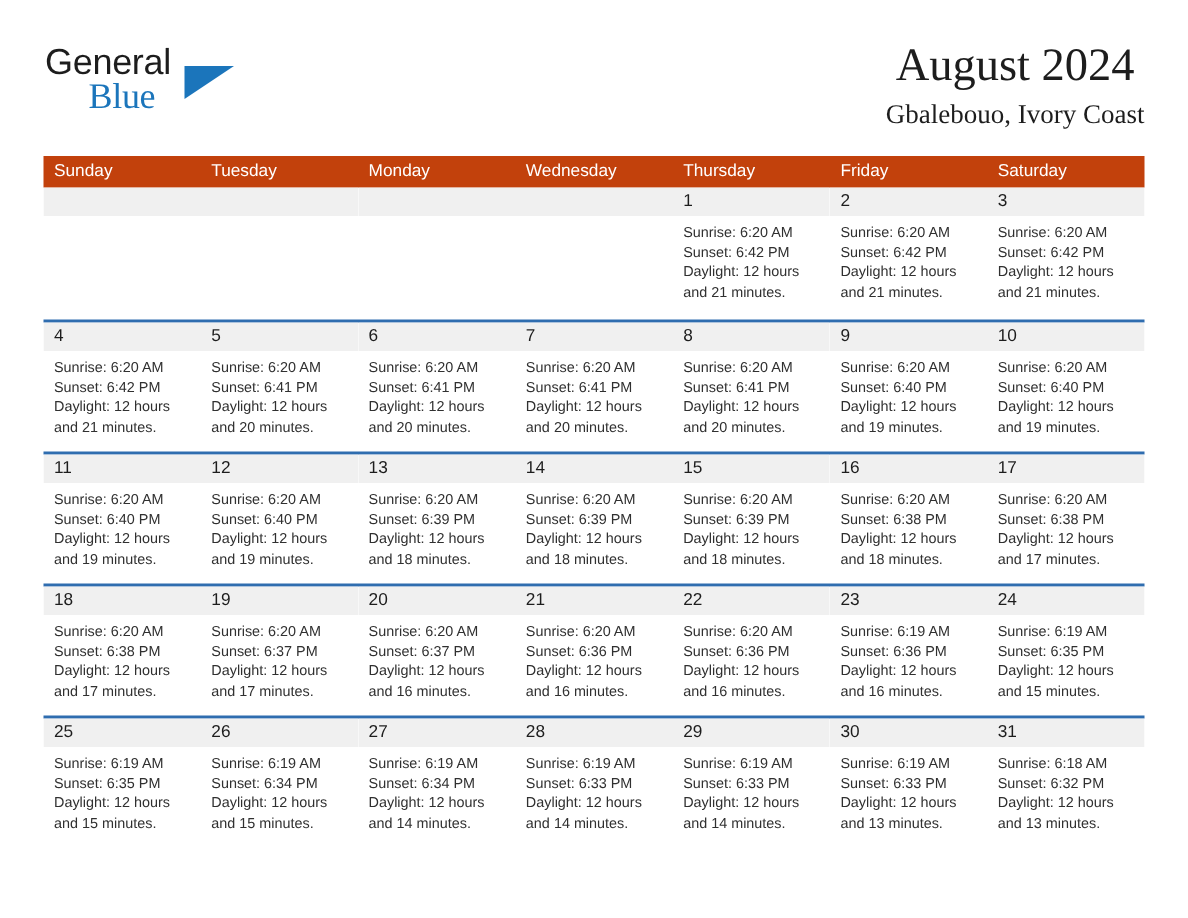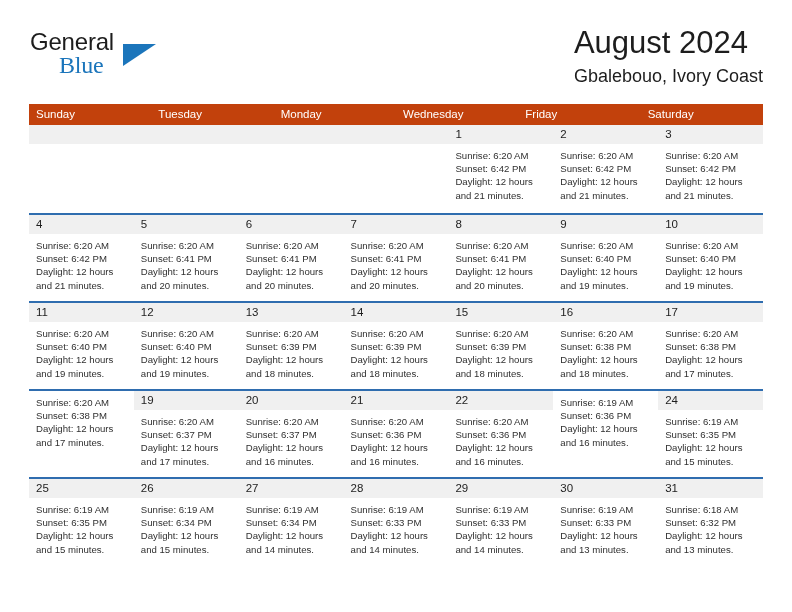--- a/index.html
+++ b/index.html
@@ -63,21 +63,22 @@
     width: 0;
     height: 0;
     border-left: 33px solid #1b75bb;
     border-bottom: 22px solid transparent;
   }
 
   .title-block {
     position: absolute;
     right: 0;
     top: -4px;
-    text-align: left;
+    text-align: center;
+    font-family: Liberation Serif, serif;
   }
   .cal-title {
     font-size: 31px;
     font-weight: normal;
     color: #1d1d1d;
     line-height: 38px;
     white-space: nowrap;
   }
   .cal-subtitle {
     font-size: 18px;
@@ -171,20 +172,21 @@
 
   </div>
 
   <div class="calendar">
 
     <div class="weekday-row">
       <div class="weekday-cell">Sunday</div>
       <div class="weekday-cell">Tuesday</div>
       <div class="weekday-cell">Monday</div>
       <div class="weekday-cell">Wednesday</div>
+      <div class="weekday-cell">Thursday</div>
       <div class="weekday-cell">Friday</div>
       <div class="weekday-cell">Saturday</div>
     </div>
 
     <div class="week-row first">
       <div class="day-cell empty">
         <div class="day-num-band"></div>
         <div class="day-body">
           <div></div>
           <div></div>
@@ -375,20 +377,21 @@
           <div>Sunrise: 6:20 AM</div>
           <div>Sunset: 6:38 PM</div>
           <div>Daylight: 12 hours</div>
           <div>and 17 minutes.</div>
         </div>
       </div>
     </div>
 
     <div class="week-row">
       <div class="day-cell">
+        <div class="day-num-band">18</div>
         <div class="day-body">
           <div>Sunrise: 6:20 AM</div>
           <div>Sunset: 6:38 PM</div>
           <div>Daylight: 12 hours</div>
           <div>and 17 minutes.</div>
         </div>
       </div>
       <div class="day-cell">
         <div class="day-num-band">19</div>
         <div class="day-body">
@@ -419,20 +422,21 @@
       <div class="day-cell">
         <div class="day-num-band">22</div>
         <div class="day-body">
           <div>Sunrise: 6:20 AM</div>
           <div>Sunset: 6:36 PM</div>
           <div>Daylight: 12 hours</div>
           <div>and 16 minutes.</div>
         </div>
       </div>
       <div class="day-cell">
+        <div class="day-num-band">23</div>
         <div class="day-body">
           <div>Sunrise: 6:19 AM</div>
           <div>Sunset: 6:36 PM</div>
           <div>Daylight: 12 hours</div>
           <div>and 16 minutes.</div>
         </div>
       </div>
       <div class="day-cell">
         <div class="day-num-band">24</div>
         <div class="day-body">

